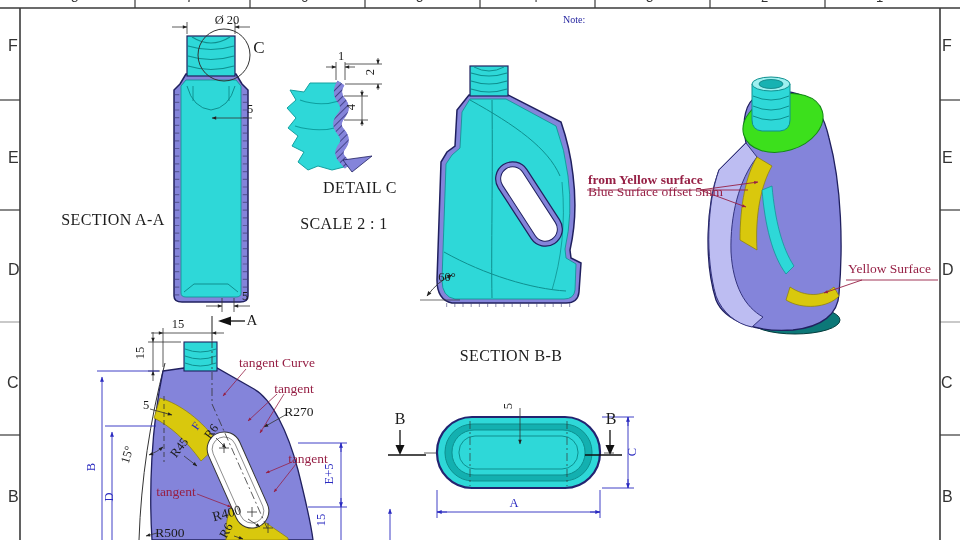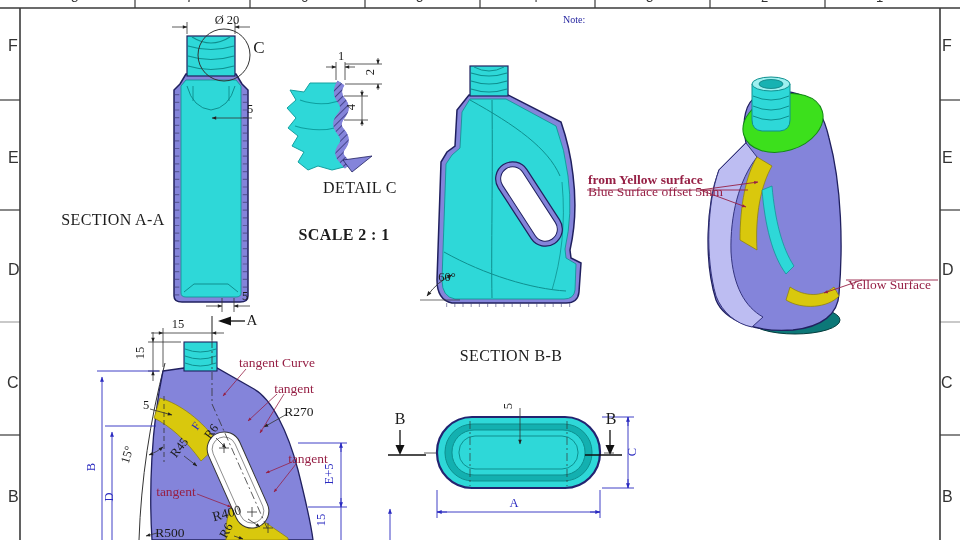--- a/index.html
+++ b/index.html
@@ -272,31 +272,31 @@
 
   <div class="lbl note" style="left:563px;top:14px;">Note:</div>
 
   <div class="lbl title ctr" style="left:113px;top:220px;">SECTION A-A</div>
   <div class="lbl dim ctr" style="left:211px;top:21px;padding-left:32px;">Ø 20</div>
   <div class="lbl ctr" style="left:259px;top:48px;font-size:17px;">C</div>
   <div class="lbl dim ctr" style="left:250px;top:110px;">5</div>
   <div class="lbl dim ctr" style="left:245px;top:297px;">5</div>
 
   <div class="lbl title ctr" style="left:340px;top:188px;margin-left:20px;">DETAIL C</div>
-  <div class="lbl title ctr" style="left:344px;top:235px;font-weight:bold;">SCALE 2 : 1</div>
+  <div class="lbl title ctr" style="left:344px;top:224px;">SCALE 2 : 1</div>
   <div class="lbl dim ctr" style="left:341px;top:57px;">1</div>
   <div class="lbl dim rot" style="left:371px;top:72px;">2</div>
   <div class="lbl dim rot" style="left:352px;top:107px;">4</div>
 
   <div class="lbl title ctr" style="left:511px;top:356px;">SECTION B-B</div>
   <div class="lbl dim ctr" style="left:447px;top:278px;">60°</div>
 
   <div class="lbl mar" style="left:588px;top:157px;margin-top:28px;">Blue Surface offset 5mm</div>
   <div class="lbl mar" style="left:588px;top:173px;font-weight:bold;">from Yellow surface</div>
-  <div class="lbl mar" style="left:848px;top:262px;margin-top:16px;">Yellow Surface</div>
+  <div class="lbl mar" style="left:848px;top:262px;">Yellow Surface</div>
 
   <div class="lbl ctr" style="left:252px;top:320px;font-size:15px;">A</div>
   <div class="lbl dim ctr" style="left:178px;top:325px;">15</div>
   <div class="lbl dim rot" style="left:141px;top:353px;">15</div>
   <div class="lbl dim ctr" style="left:146px;top:406px;">5</div>
   <div class="lbl dim" style="left:128px;top:455px;transform:translate(-50%,-50%) rotate(-73deg);">15°</div>
   <div class="lbl dim rot blue" style="left:92px;top:467px;">B</div>
   <div class="lbl dim rot blue" style="left:110px;top:497px;">D</div>
   <div class="lbl small blue" style="left:196px;top:426px;transform:translate(-50%,-50%) rotate(-55deg);">F</div>
   <div class="lbl dim rot blue" style="left:330px;top:474px;">E+5</div>

